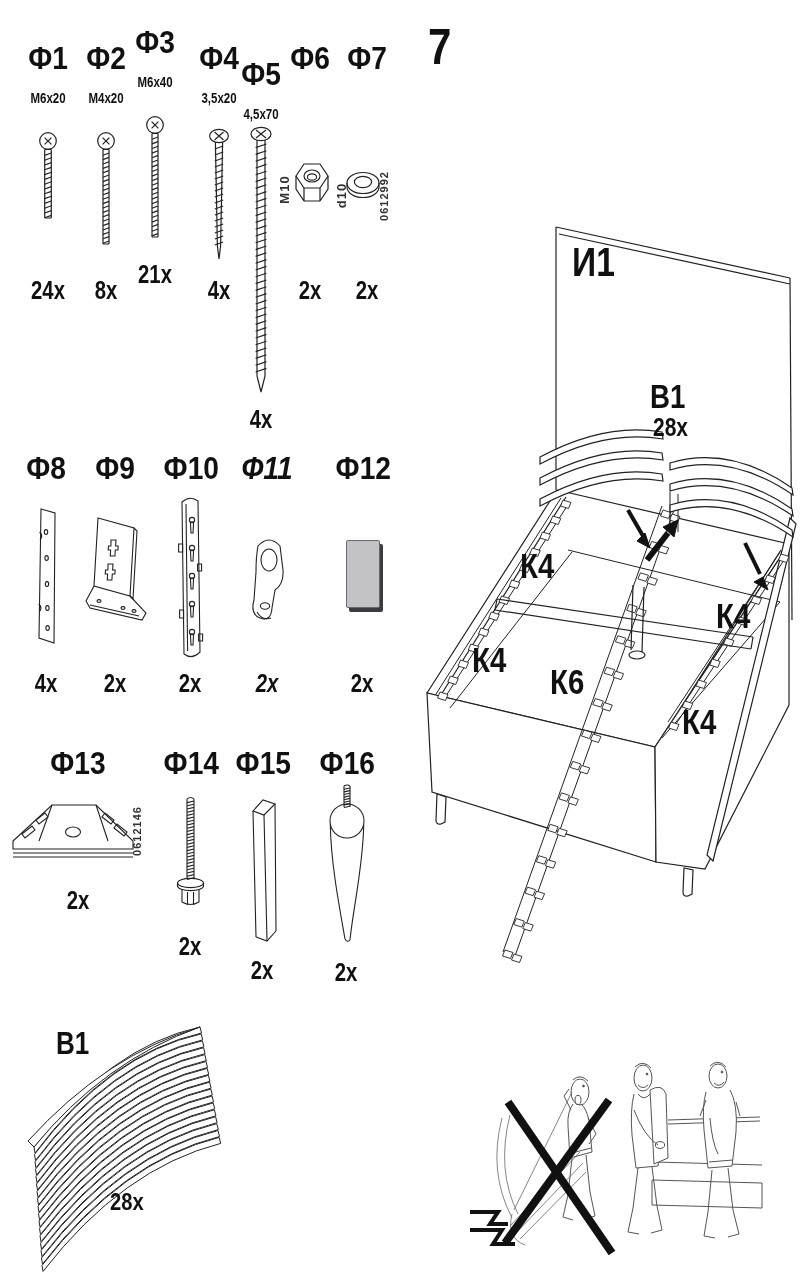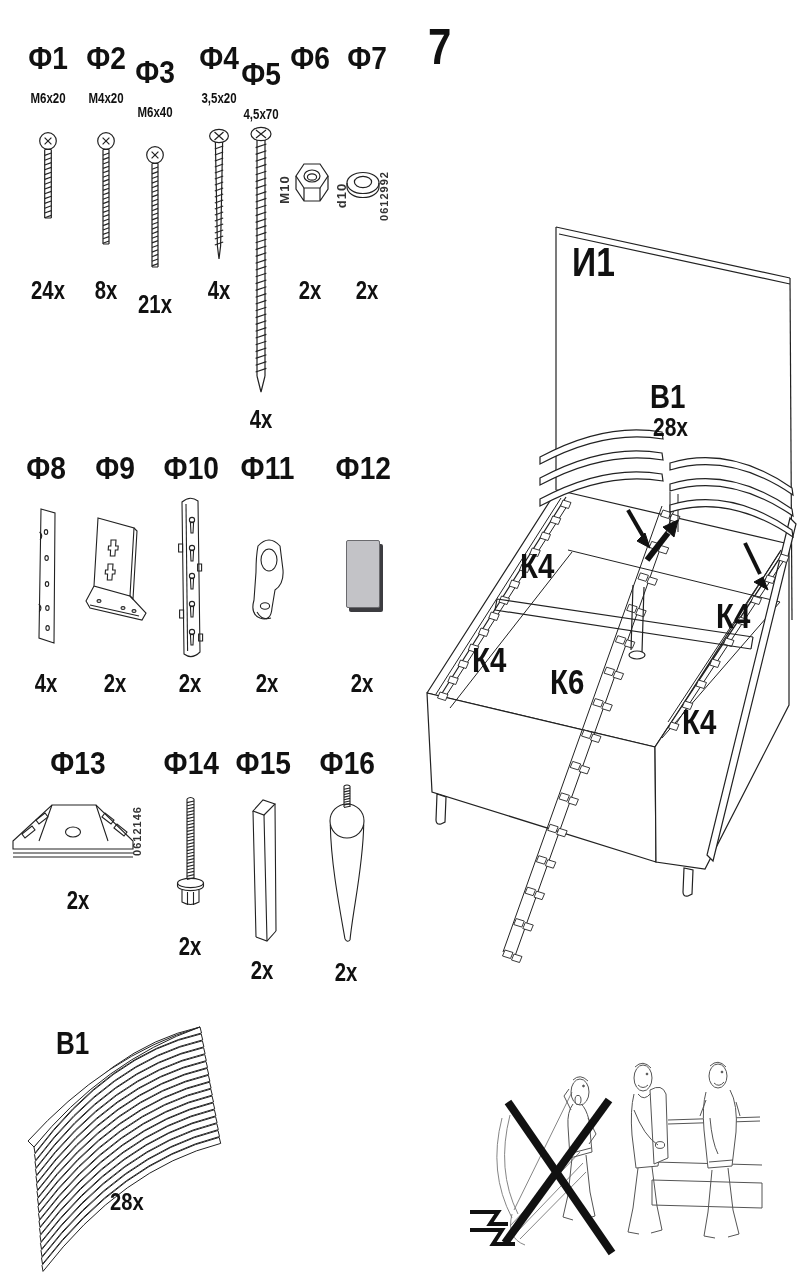--- a/index.html
+++ b/index.html
@@ -85,21 +85,21 @@
         <path d="M9 93.60000000000002 L15 91.40000000000002"></path>
         <path d="M9 98.00000000000003 L15 95.80000000000003"></path>
         <path d="M9 102.40000000000003 L15 100.20000000000003"></path>
         <path d="M9 106.80000000000004 L15 104.60000000000004"></path>
         <path d="M9 111.20000000000005 L15 109.00000000000004"></path>
       </g>
   </svg>
   <div class="pcount" style="top:235px;">8x</div>
 </div>
 
-<div class="item" style="left:125px;top:54px;height:330px;">
+<div class="item" style="left:125px;top:24px;height:330px;">
   <div class="plabel">Ф3</div>
   <div class="psize">M6x40</div>
   <svg class="icon" style="left:50%;margin-left:-12px;top:92px;" width="24" height="130" viewBox="0 0 24 130" fill="none" stroke="#222" stroke-width="1.2">
     <circle cx="12" cy="9" r="8.3"></circle>
       <path d="M8.6 5.6 L15.4 12.4 M15.4 5.6 L8.6 12.4"></path>
     <path d="M8.8 17.4 h6.6 M9 18 V121 M15 18 V121 M9 121 h6"></path>
     <g>
         <path d="M9 23.3 L15 21"></path>
         <path d="M9 27.900000000000002 L15 25.6"></path>
         <path d="M9 32.5 L15 30.200000000000003"></path>
@@ -276,21 +276,21 @@
         <path d="M21.4 84 L24.6 84 L24 95 L22 95 Z"></path>
         <circle cx="23" cy="110" r="2.6"></circle>
         <path d="M21.4 112 L24.6 112 L24 123 L22 123 Z"></path>
         <circle cx="23" cy="138" r="2.6"></circle>
         <path d="M21.4 140 L24.6 140 L24 151 L22 151 Z"></path>
       </g>
   </svg>
   <div class="pcount" style="top:218px;">2x</div>
 </div>
 
-<div class="item" style="left:237px;top:450px;height:250px;">
+<div class="item" style="left:237px;top:450px;height:250px;font-style:italic;">
   <div class="plabel">Ф11</div>
   <svg class="icon" style="left:50%;margin-left:-23px;top:80px;" width="46" height="100" viewBox="0 0 46 100" fill="none" stroke="#222" stroke-width="1.1">
     <path d="M14 16 Q25 4 36 16 L39 40 Q40 54 31 60 L28 78 Q27 92 16 88 Q6 84 10 70 L12 42 Q12 26 14 16 Z"></path>
     <ellipse cx="25" cy="30" rx="8" ry="11"></ellipse>
     <ellipse cx="21" cy="76" rx="4.6" ry="3.2"></ellipse>
     <path d="M13 82 Q18 91 27 88"></path>
   </svg>
   <div class="pcount" style="top:218px;">2x</div>
 </div>
 

